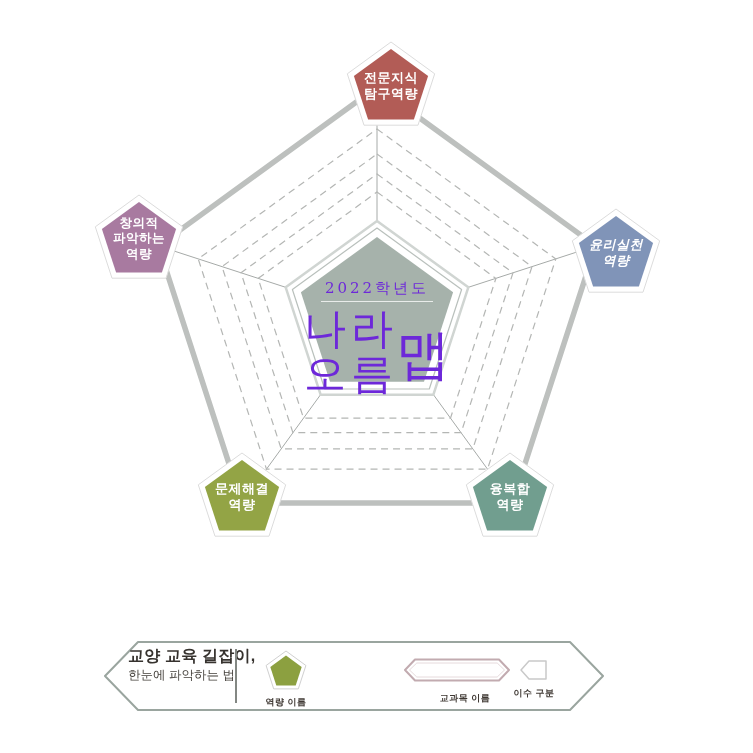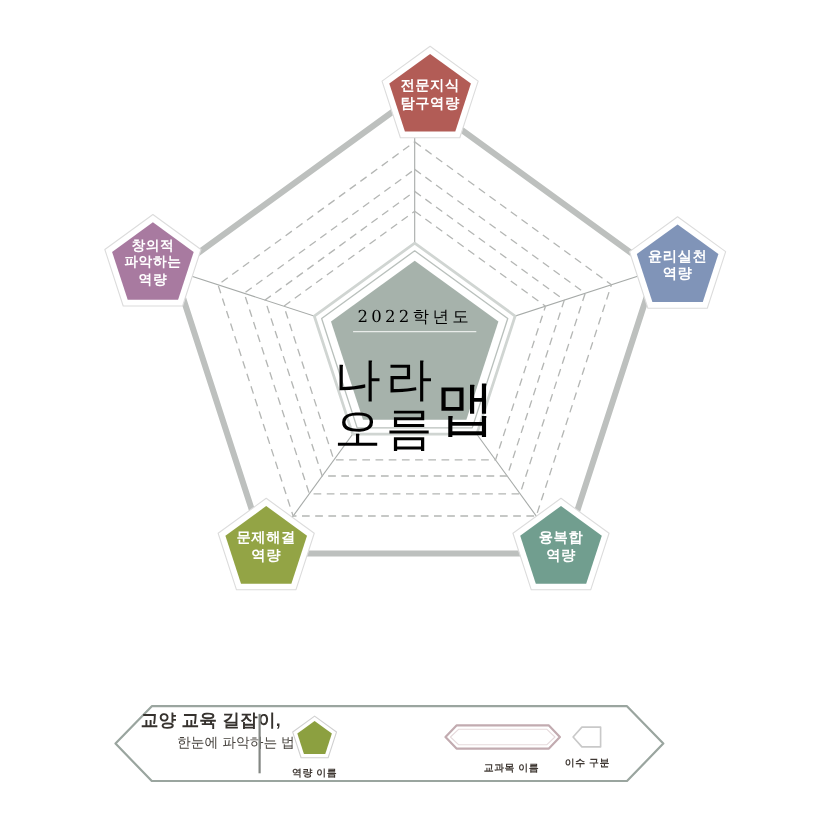--- a/index.html
+++ b/index.html
@@ -9,41 +9,41 @@
 
   
   .badge{position:absolute;width:96px;height:100px;}
   .badge svg{position:absolute;left:0;top:0;}
   .badge .badge-label{position:absolute;left:0;top:0;right:0;bottom:0;
     display:flex;flex-direction:column;align-items:center;justify-content:center;
     transform:translateY(-2px);color:#ffffff;font-weight:bold;font-size:13px;line-height:16px;
     text-align:center;letter-spacing:0.5px;}
   .badge.three-line .badge-label{font-size:12.5px;line-height:15.5px;font-family:Liberation Serif, serif;}
   .pos-top{left:343px;top:38px;}
-  .pos-right{left:568px;top:193px;}
+  .pos-right{left:568px;top:205px;font-style:italic;}
   .pos-left{left:91px;top:191px;}
   .pos-bottom-left{left:194px;top:449px;}
   .pos-bottom-right{left:462px;top:449px;}
 
   
   .center-label{position:absolute;left:297px;top:278px;width:160px;text-align:center;
-    color:#000000;font-family:"DejaVu Serif",serif;}
+    color:#6d28d9;font-family:"DejaVu Serif",serif;}
   .center-year{display:inline-block;font-size:15px;letter-spacing:3px;
     padding:0 4px 3px 4px;border-bottom:1px solid rgba(255,255,255,0.75);}
-  .center-name{display:flex;justify-content:center;align-items:flex-start;margin-top:20px;}
+  .center-name{display:flex;justify-content:center;align-items:flex-start;margin-top:4px;}
   .center-name .stacked{display:flex;flex-direction:column;}
   .center-name .stacked span{font-size:42px;line-height:45px;letter-spacing:5px;}
   .center-name .side{font-size:54px;line-height:54px;margin-top:22px;margin-left:-2px;}
 
   
   .legend{position:absolute;left:102px;top:638px;width:504px;height:76px;}
   .legend > svg{position:absolute;left:0;top:0;}
   .legend-title{position:absolute;left:26px;top:7px;color:#36322e;}
   .legend-title .t1,.legend-title .t2{font-size:16px;font-weight:bold;line-height:21px;letter-spacing:0.2px;}
-  .legend-title .t3{font-size:12.5px;line-height:18px;color:#45413c;margin-left:33px;}
+  .legend-title .t3{font-size:12.5px;line-height:18px;color:#45413c;}
   .legend-divider{position:absolute;left:133px;top:11px;width:2px;height:54px;background:#838783;}
   .legend-item{position:absolute;top:12px;display:flex;flex-direction:column;align-items:center;}
   .legend-item .lbl{font-size:9px;font-weight:bold;color:#3f3833;margin-top:6px;letter-spacing:0.5px;white-space:nowrap;}
   .li-1{left:152px;width:64px;}
   .li-2{left:228px;width:64px;}
   .li-3{left:295px;width:120px;}
   .li-3 svg{margin-top:7px;}
   .li-3 .lbl{margin-top:9px;margin-left:16px;}
   .li-4{left:400px;width:64px;}
   .li-4 svg{margin-top:9px;}

